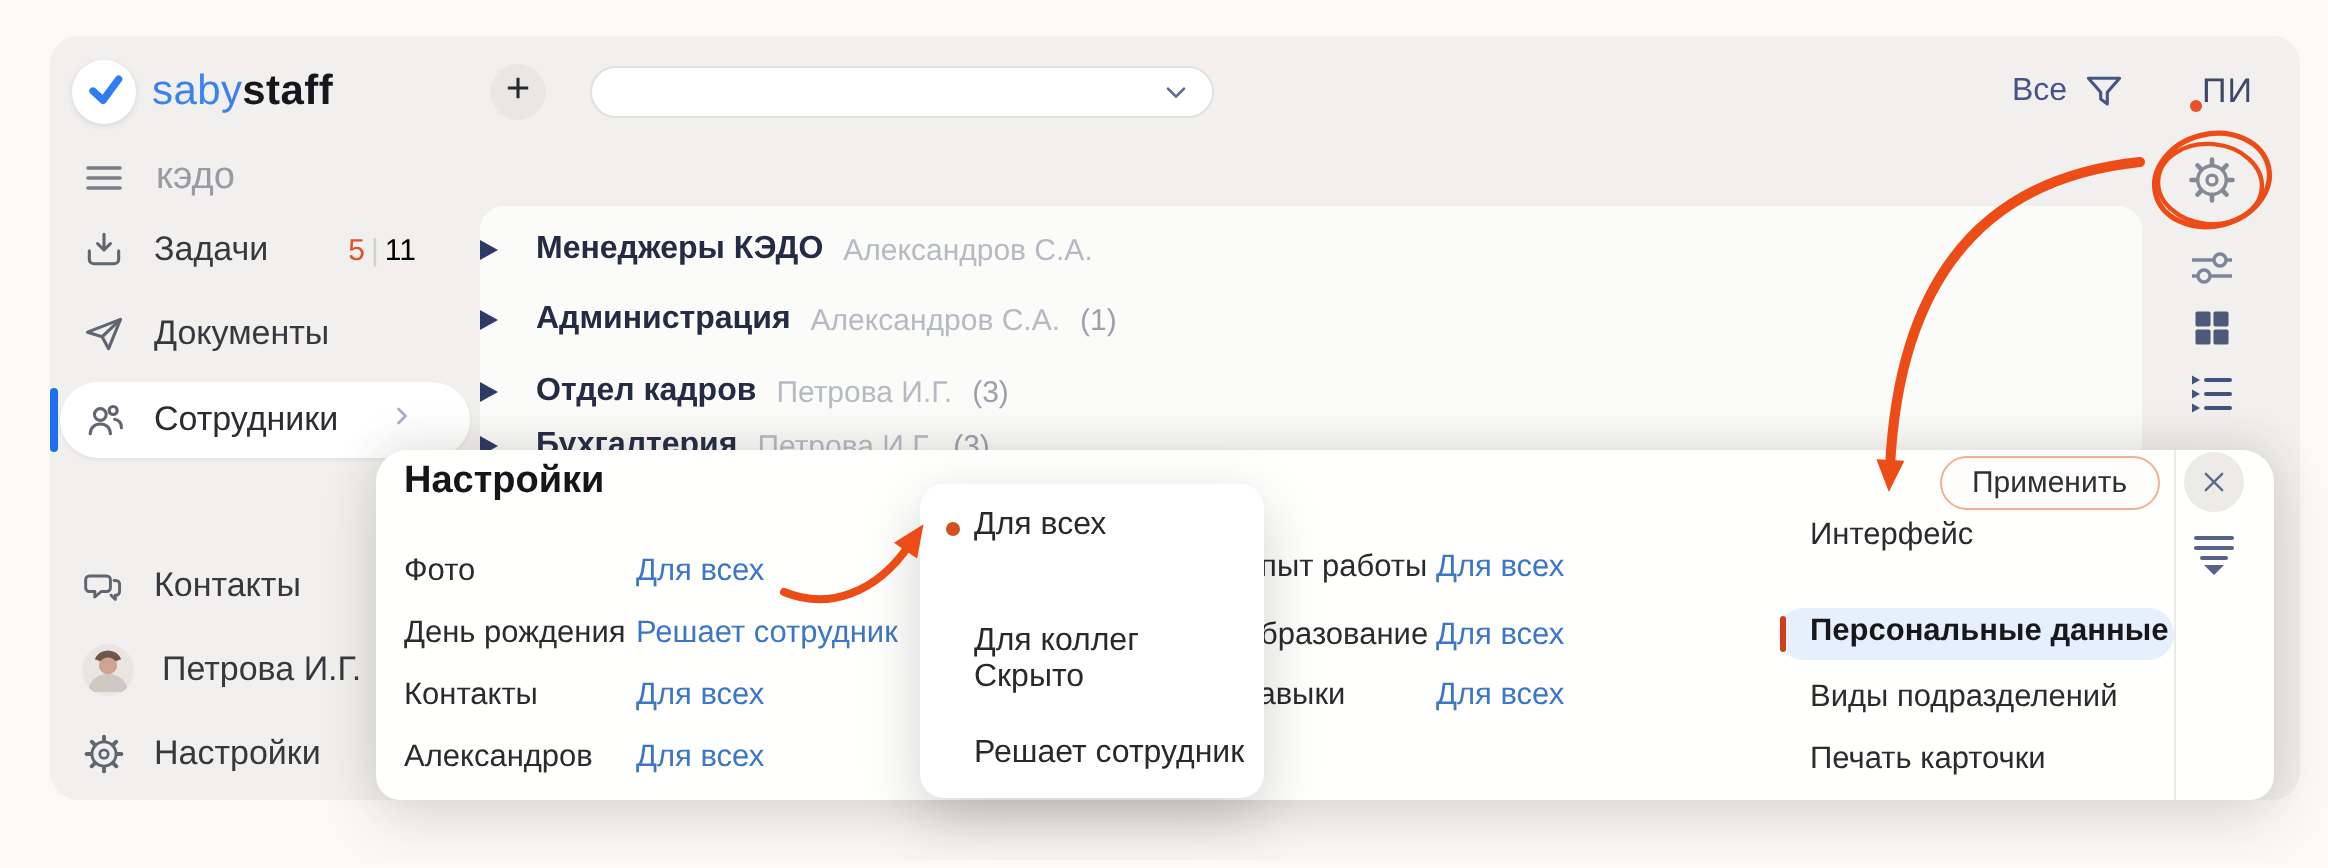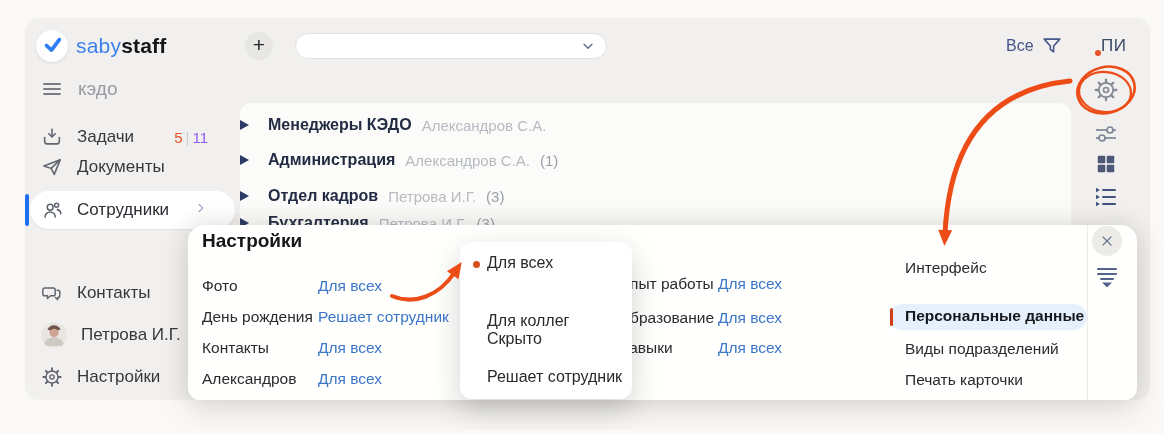--- a/index.html
+++ b/index.html
@@ -17,21 +17,21 @@
   .brand{left:76px;top:34px;font-size:21px;letter-spacing:.2px;}
   .brand .saby{color:#3b82f0;}
   .brand .staff{color:#15171c;font-weight:700;}
   .ws-row{left:41px;top:78px;display:flex;align-items:center;gap:15px;color:#989ba3;font-size:19px;}
   .nav-item{left:41px;width:167px;height:34px;display:flex;align-items:center;gap:14px;
     color:#36383d;font-size:17px;}
   .nav-icon{width:22px;height:22px;flex:0 0 22px;color:#60666f;display:flex;align-items:center;justify-content:center;}
   .badges{margin-left:auto;font-size:15px;display:flex;align-items:center;gap:3px;}
   .badge-a{color:#e8502a;}
   .badge-sep{color:#cfcfcf;}
-  .badge-b{color:#8b5cf6;}
+  .badge-b{color:#000000;}
   .sel-pill{left:30px;top:191px;width:205px;height:38px;background:#ffffff;border-radius:19px;
     box-shadow:0 1px 2px rgba(0,0,0,.06);}
   .sel-bar{left:25px;top:194px;width:4px;height:32px;background:#1e6ef0;border-radius:2px;}
   .chev-right{margin-left:auto;color:#a7b1c6;}
   .avatar{width:26px;height:26px;border-radius:50%;overflow:hidden;flex:0 0 26px;}
 
   
   .plus-btn{left:245px;top:32px;width:28px;height:28px;border-radius:50%;background:#e8e7e4;
     color:#26282c;font-size:21px;line-height:26px;text-align:center;}
   .search{left:295px;top:33px;width:312px;height:26px;background:#fff;border:1px solid #e2e1de;
@@ -108,21 +108,21 @@
             <line x1="1" y1="12" x2="17" y2="12"></line>
           </g>
         </svg>
     </span>
     <span>кэдо</span>
   </div>
 
   <div class="abs sel-pill"></div>
   <div class="abs sel-bar"></div>
 
-  <div class="abs nav-item" style="top:108px;margin-top:12px;">
+  <div class="abs nav-item" style="top:108px;">
     <span class="nav-icon">
       <svg width="22" height="22" viewBox="0 0 24 24" fill="none" stroke="currentColor" stroke-width="1.7" stroke-linecap="round" stroke-linejoin="round">
         <path d="M12 3.5 v8"></path>
           <path d="M8.5 8.5 L12 12 L15.5 8.5"></path>
         <path d="M4 12.5 v4.5 c0 1.4 1.1 2.5 2.5 2.5 h11 c1.4 0 2.5-1.1 2.5-2.5 v-4.5"></path>
       </svg>
     </span>
     <span>Задачи</span>
     <span class="badges">
       <span class="badge-a">5</span>
@@ -287,20 +287,21 @@
       <g fill="currentColor">
         <polygon points="2,2.8 6,5 2,7.2"></polygon>
           <polygon points="2,9.8 6,12 2,14.2"></polygon>
           <polygon points="2,16.8 6,19 2,21.2"></polygon>
       </g>
     </svg>
   </div>
 
   <div class="abs panel">
     <div class="abs p-title">Настройки</div>
+    <div class="abs apply-btn">Применить</div>
 
     <div class="abs p-row" style="left:14px;top:52px;">
       <span class="p-label" style="width:116px;">Фото</span>
       <span class="p-value">Для всех</span>
     </div>
     <div class="abs p-row" style="left:14px;top:83px;">
       <span class="p-label" style="width:116px;">День рождения</span>
       <span class="p-value">Решает сотрудник</span>
     </div>
     <div class="abs p-row" style="left:14px;top:114px;">

